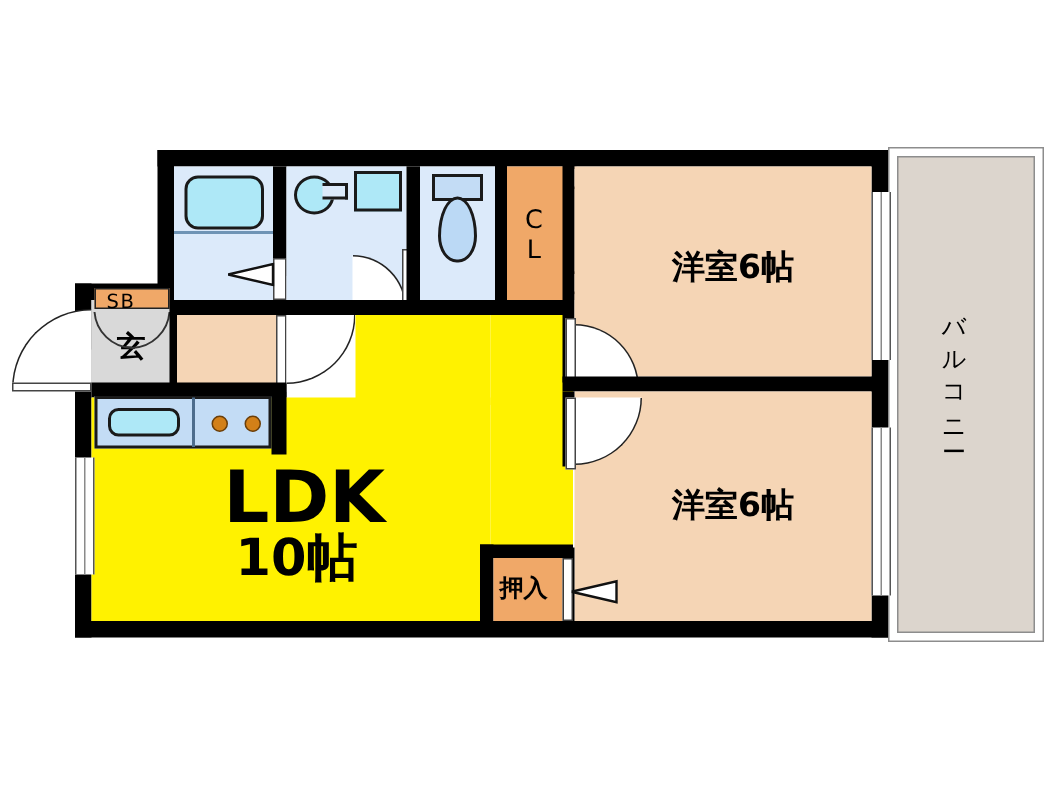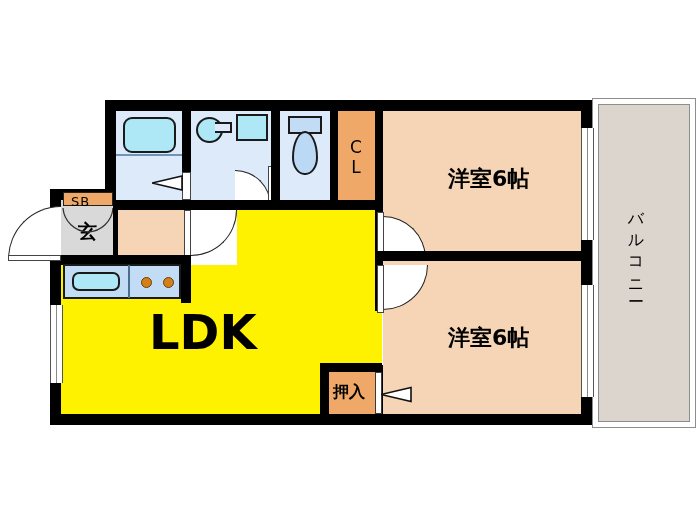--- a/index.html
+++ b/index.html
@@ -149,20 +149,21 @@
 
   <div class="b kcounter" style="left:63px;top:264px;width:118px;height:35px;"></div>
   <div class="fx ksink" style="left:72px;top:272px;width:48px;height:19px;"></div>
   <div class="b" style="left:128px;top:265px;width:1.6px;height:33px;background:#4d6d8c;"></div>
   <div class="burner" style="left:141px;top:277px;"></div>
   <div class="burner" style="left:163px;top:277px;"></div>
 
   <div class="b wall" style="left:181px;top:261px;width:10px;height:42px;"></div>
 
   <div class="lab lab-ldk" style="left:149px;top:308px;">LDK</div>
+  <div class="lab lab-tatami" style="left:157px;top:355px;">10帖</div>
 
   <div class="win-v" style="left:50px;top:305px;width:11px;height:78px;"></div>
 
   <div class="b wall" style="left:330px;top:100px;width:8px;height:110px;"></div>
   <div class="b fill-cl" style="left:338px;top:111px;width:39px;height:89px;"></div>
   <div class="lab lab-cl" style="left:350px;top:138px;">
     <span>C</span><br>
     <span>L</span>
   </div>
   <div class="b wall" style="left:330px;top:200px;width:52px;height:10px;"></div>

